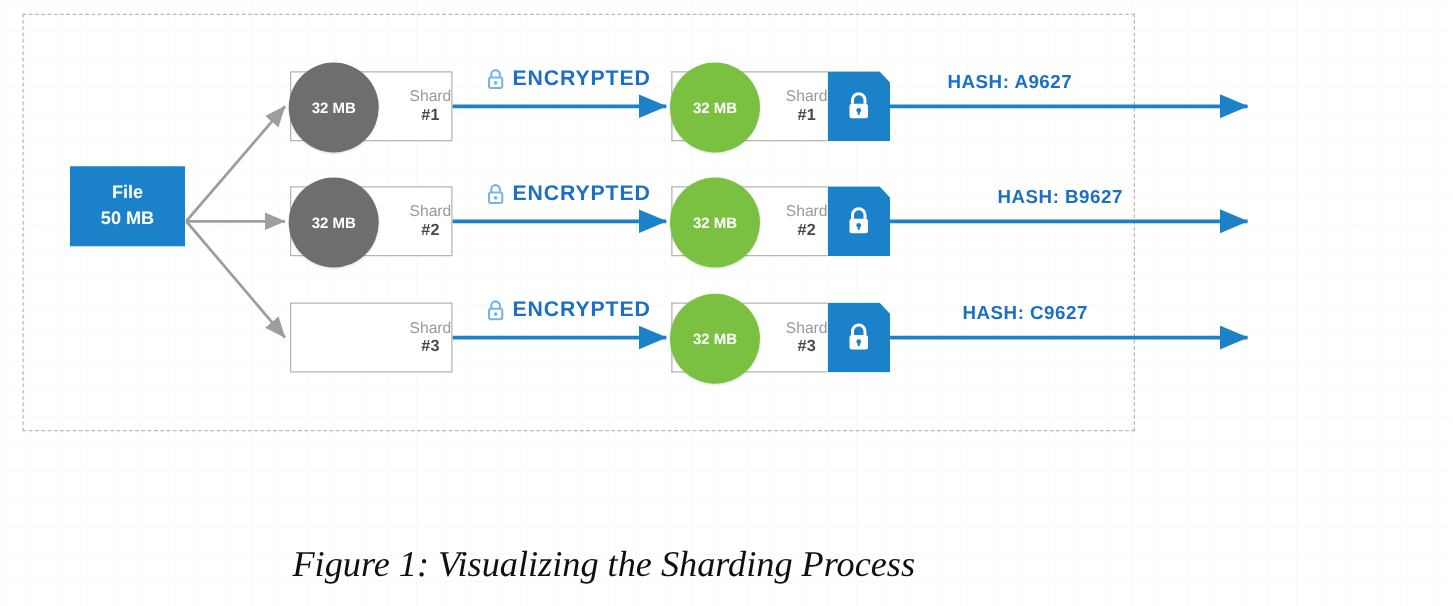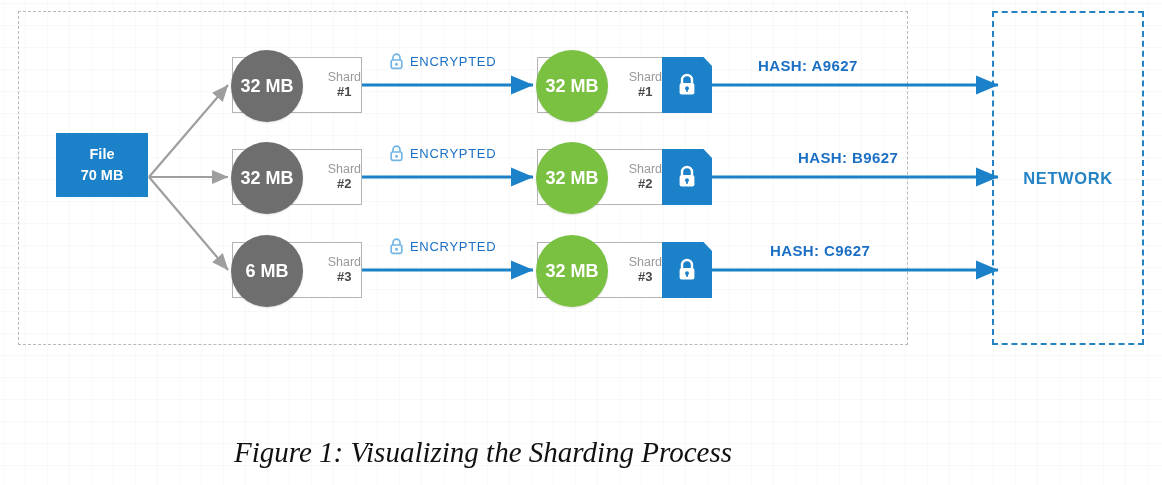--- a/index.html
+++ b/index.html
@@ -63,21 +63,21 @@
   }
   .card .labels{
     text-align:center;line-height:1.15;
   }
   .card .labels .top{color:#9a9a9a;font-size:12.5px;}
   .card .labels .bot{color:#4a4a4a;font-size:13px;font-weight:bold;}
   .bubble{
     position:absolute;left:-2px;top:-8px;
     width:72px;height:72px;border-radius:50%;
     display:flex;align-items:center;justify-content:center;
-    color:#ffffff;font-size:18px;font-weight:bold;
+    color:#ffffff;font-size:12px;font-weight:bold;
     box-shadow:0 1px 2px rgba(0,0,0,0.12);
   }
   .bubble.gray{background:#6e6e6e;}
   .bubble.green{background:#7ac142;}
 
   
   .card.plain{width:130px;}
   .card.plain .body{width:130px;}
 
   
@@ -85,44 +85,41 @@
   .card.enc .body{width:125px;border-right:none;}
   .lock-panel{
     width:50px;height:56px;background:#1b81c8;
     clip-path:polygon(0 0, 83% 0, 100% 16%, 100% 100%, 0 100%);
     display:flex;align-items:center;justify-content:center;
   }
 
   
   .enc-tag{
     position:absolute;display:flex;align-items:center;gap:6px;
-    color:#1b6fc4;font-weight:normal;font-size:13px;letter-spacing:0.7px;justify-content:center;
+    color:#1b6fc4;font-weight:bold;font-size:17px;letter-spacing:0.7px;justify-content:center;
   }
   
   .hash-tag{
     position:absolute;color:#1b6fc4;font-weight:bold;font-size:15px;letter-spacing:0.4px;
   }
 
   
   .caption{
     position:absolute;left:0;top:436px;width:966px;text-align:center;
     font-family:"Liberation Serif", serif;
     font-style:italic;font-size:29px;color:#101010;
   }
 </style>
 </head>
 <body>
 
 <div id="stage">
 
   <div class="client-box"></div>
 
-  <div class="network-box">
-    <span class="network-label">NETWORK</span>
-  </div>
 
 
   <svg id="wires" viewBox="0 0 1162 485">
     <defs>
       <marker id="gArrow" markerWidth="9" markerHeight="9" refX="7.4" refY="3.2" orient="auto">
         <path d="M0,0 L7.6,3.2 L0,6.4 z" fill="#9e9e9e"></path>
       </marker>
       <marker id="bArrow" markerWidth="9" markerHeight="9" refX="7.4" refY="3.2" orient="auto">
         <path d="M0,0 L7.6,3.2 L0,6.4 z" fill="#1b81c8"></path>
       </marker>
@@ -136,21 +133,21 @@
     <line x1="360" y1="177" x2="533" y2="177" stroke="#1b81c8" stroke-width="3" marker-end="url(#bArrow)"></line>
     <line x1="360" y1="270" x2="533" y2="270" stroke="#1b81c8" stroke-width="3" marker-end="url(#bArrow)"></line>
 
     <line x1="709" y1="85" x2="998" y2="85" stroke="#1b81c8" stroke-width="3" marker-end="url(#bArrow)"></line>
     <line x1="709" y1="177" x2="998" y2="177" stroke="#1b81c8" stroke-width="3" marker-end="url(#bArrow)"></line>
     <line x1="709" y1="270" x2="998" y2="270" stroke="#1b81c8" stroke-width="3" marker-end="url(#bArrow)"></line>
   </svg>
 
   <div class="file-box">
     <span>File</span>
-    <span>70 MB</span>
+    <span>50 MB</span>
   </div>
 
   <div class="card plain" style="left:232px;top:57px;">
     <div class="body">
       <div class="labels">
         <div class="top">Shard</div>
         <div class="bot">#1</div>
       </div>
       <div class="bubble gray">32 MB</div>
     </div>
@@ -223,21 +220,20 @@
   </div>
 
   <div class="hash-tag" style="left:758px;top:149px;padding-left:40px;">HASH: B9627</div>
 
   <div class="card plain" style="left:232px;top:242px;">
     <div class="body">
       <div class="labels">
         <div class="top">Shard</div>
         <div class="bot">#3</div>
       </div>
-      <div class="bubble gray">6 MB</div>
     </div>
   </div>
 
   <div class="enc-tag" style="left:389px;top:238px;">
     <svg width="15" height="17" viewBox="0 0 15 17">
       <path d="M4 7 V4.6 A3.5 3.5 0 0 1 11 4.6 V7" fill="none" stroke="#74b6e6" stroke-width="1.7"></path>
       <rect x="2.2" y="7" width="10.6" height="8.4" rx="1.6" fill="none" stroke="#74b6e6" stroke-width="1.7"></rect>
       <circle cx="7.5" cy="11.2" r="1.5" fill="#74b6e6"></circle>
     </svg>
     <span>ENCRYPTED</span>

